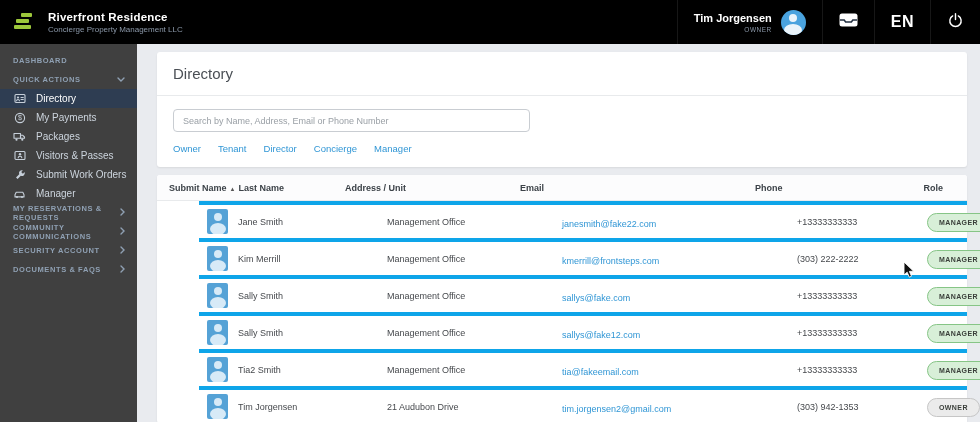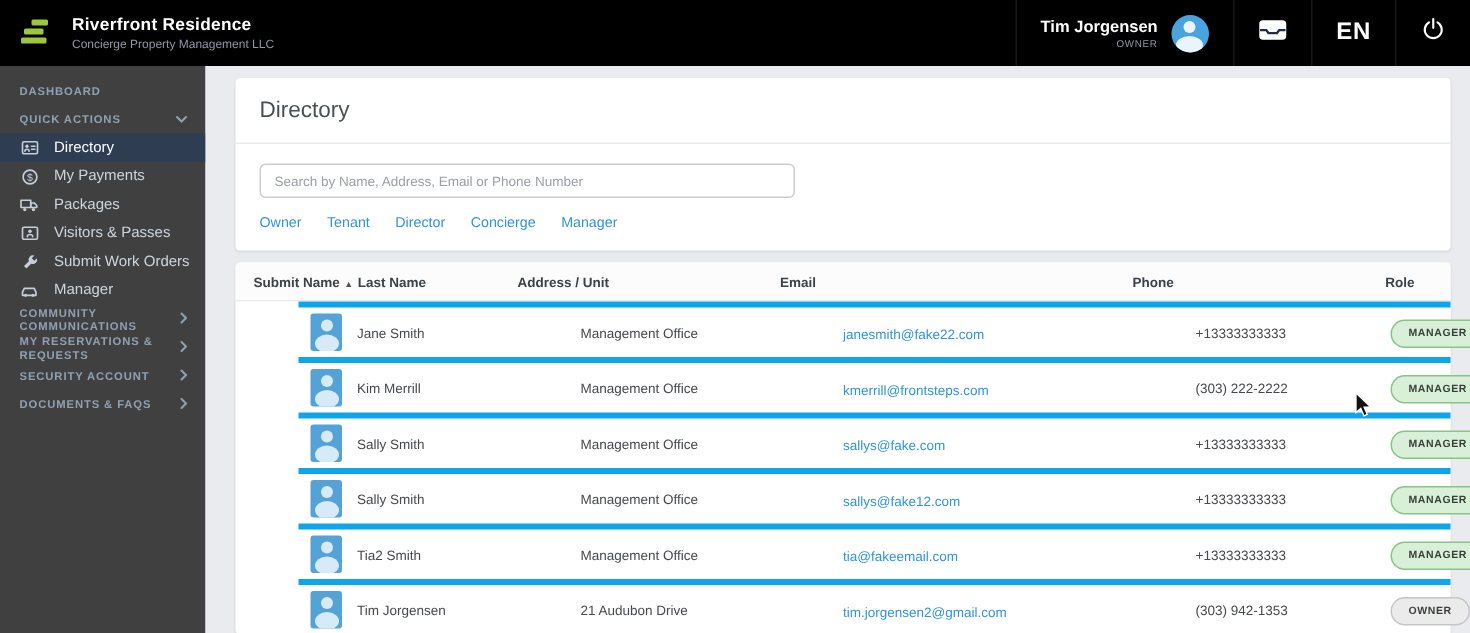--- a/index.html
+++ b/index.html
@@ -181,27 +181,27 @@
         <svg width="13" height="11" viewBox="0 0 13 11">
           <path d="M2 6.8l1.2-2.6h6.6L11 6.8v2.1H2z"></path>
           <circle class="fl" cx="4" cy="8.9" r="1"></circle>
           <circle class="fl" cx="9" cy="8.9" r="1"></circle>
         </svg>
       </span>
     <span>Manager</span>
   </div>
 
   <div class="side-header">
-    <span>COMMUNITY COMMUNICATIONS</span>
+    <span>MY RESERVATIONS &amp; REQUESTS</span>
     <span class="chev"><svg width="5" height="8" viewBox="0 0 5 8">
           <polyline points="1,1 4,4 1,7"></polyline>
         </svg></span>
   </div>
   <div class="side-header">
-    <span>MY RESERVATIONS &amp; REQUESTS</span>
+    <span>COMMUNITY COMMUNICATIONS</span>
     <span class="chev"><svg width="5" height="8" viewBox="0 0 5 8">
           <polyline points="1,1 4,4 1,7"></polyline>
         </svg></span>
   </div>
   <div class="side-header">
     <span>SECURITY ACCOUNT</span>
     <span class="chev"><svg width="5" height="8" viewBox="0 0 5 8">
           <polyline points="1,1 4,4 1,7"></polyline>
         </svg></span>
   </div>

